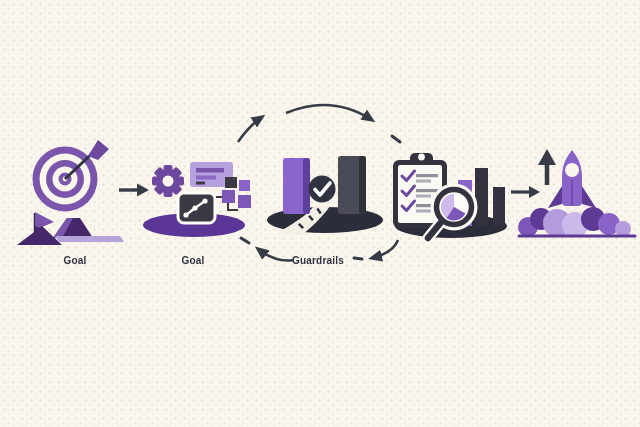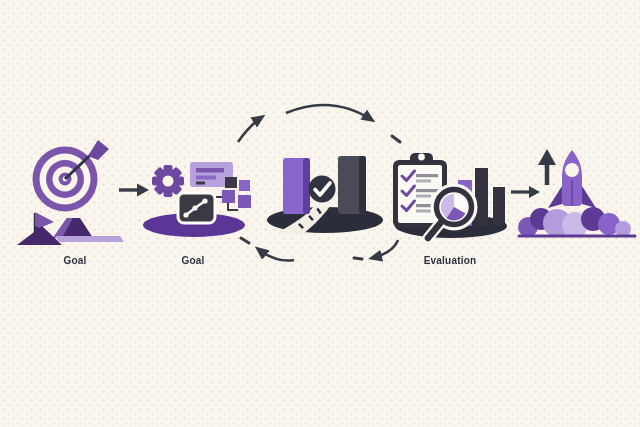--- a/index.html
+++ b/index.html
@@ -225,15 +225,15 @@
       <circle cx="59" cy="85" r="13" fill="#cbb9e9"></circle>
       <circle cx="77" cy="79" r="12" fill="#5d3a94"></circle>
       <circle cx="93" cy="84" r="11" fill="#8a63c8"></circle>
       <circle cx="107" cy="89" r="8" fill="#b49bdd"></circle>
     </g>
     <line x1="3" y1="96" x2="119" y2="96" stroke="#5d3a94" stroke-width="3" stroke-linecap="round"></line>
   </svg>
 
   <div class="stage-label" style="left:35px;width:80px">Goal</div>
   <div class="stage-label" style="left:153px;width:80px">Goal</div>
-  <div class="stage-label" style="left:400px;width:100px">Evaluation</div>
+  <div class="stage-label" style="left:268px;width:100px">Guardrails</div>
 
 </div>
 
 </body></html>

